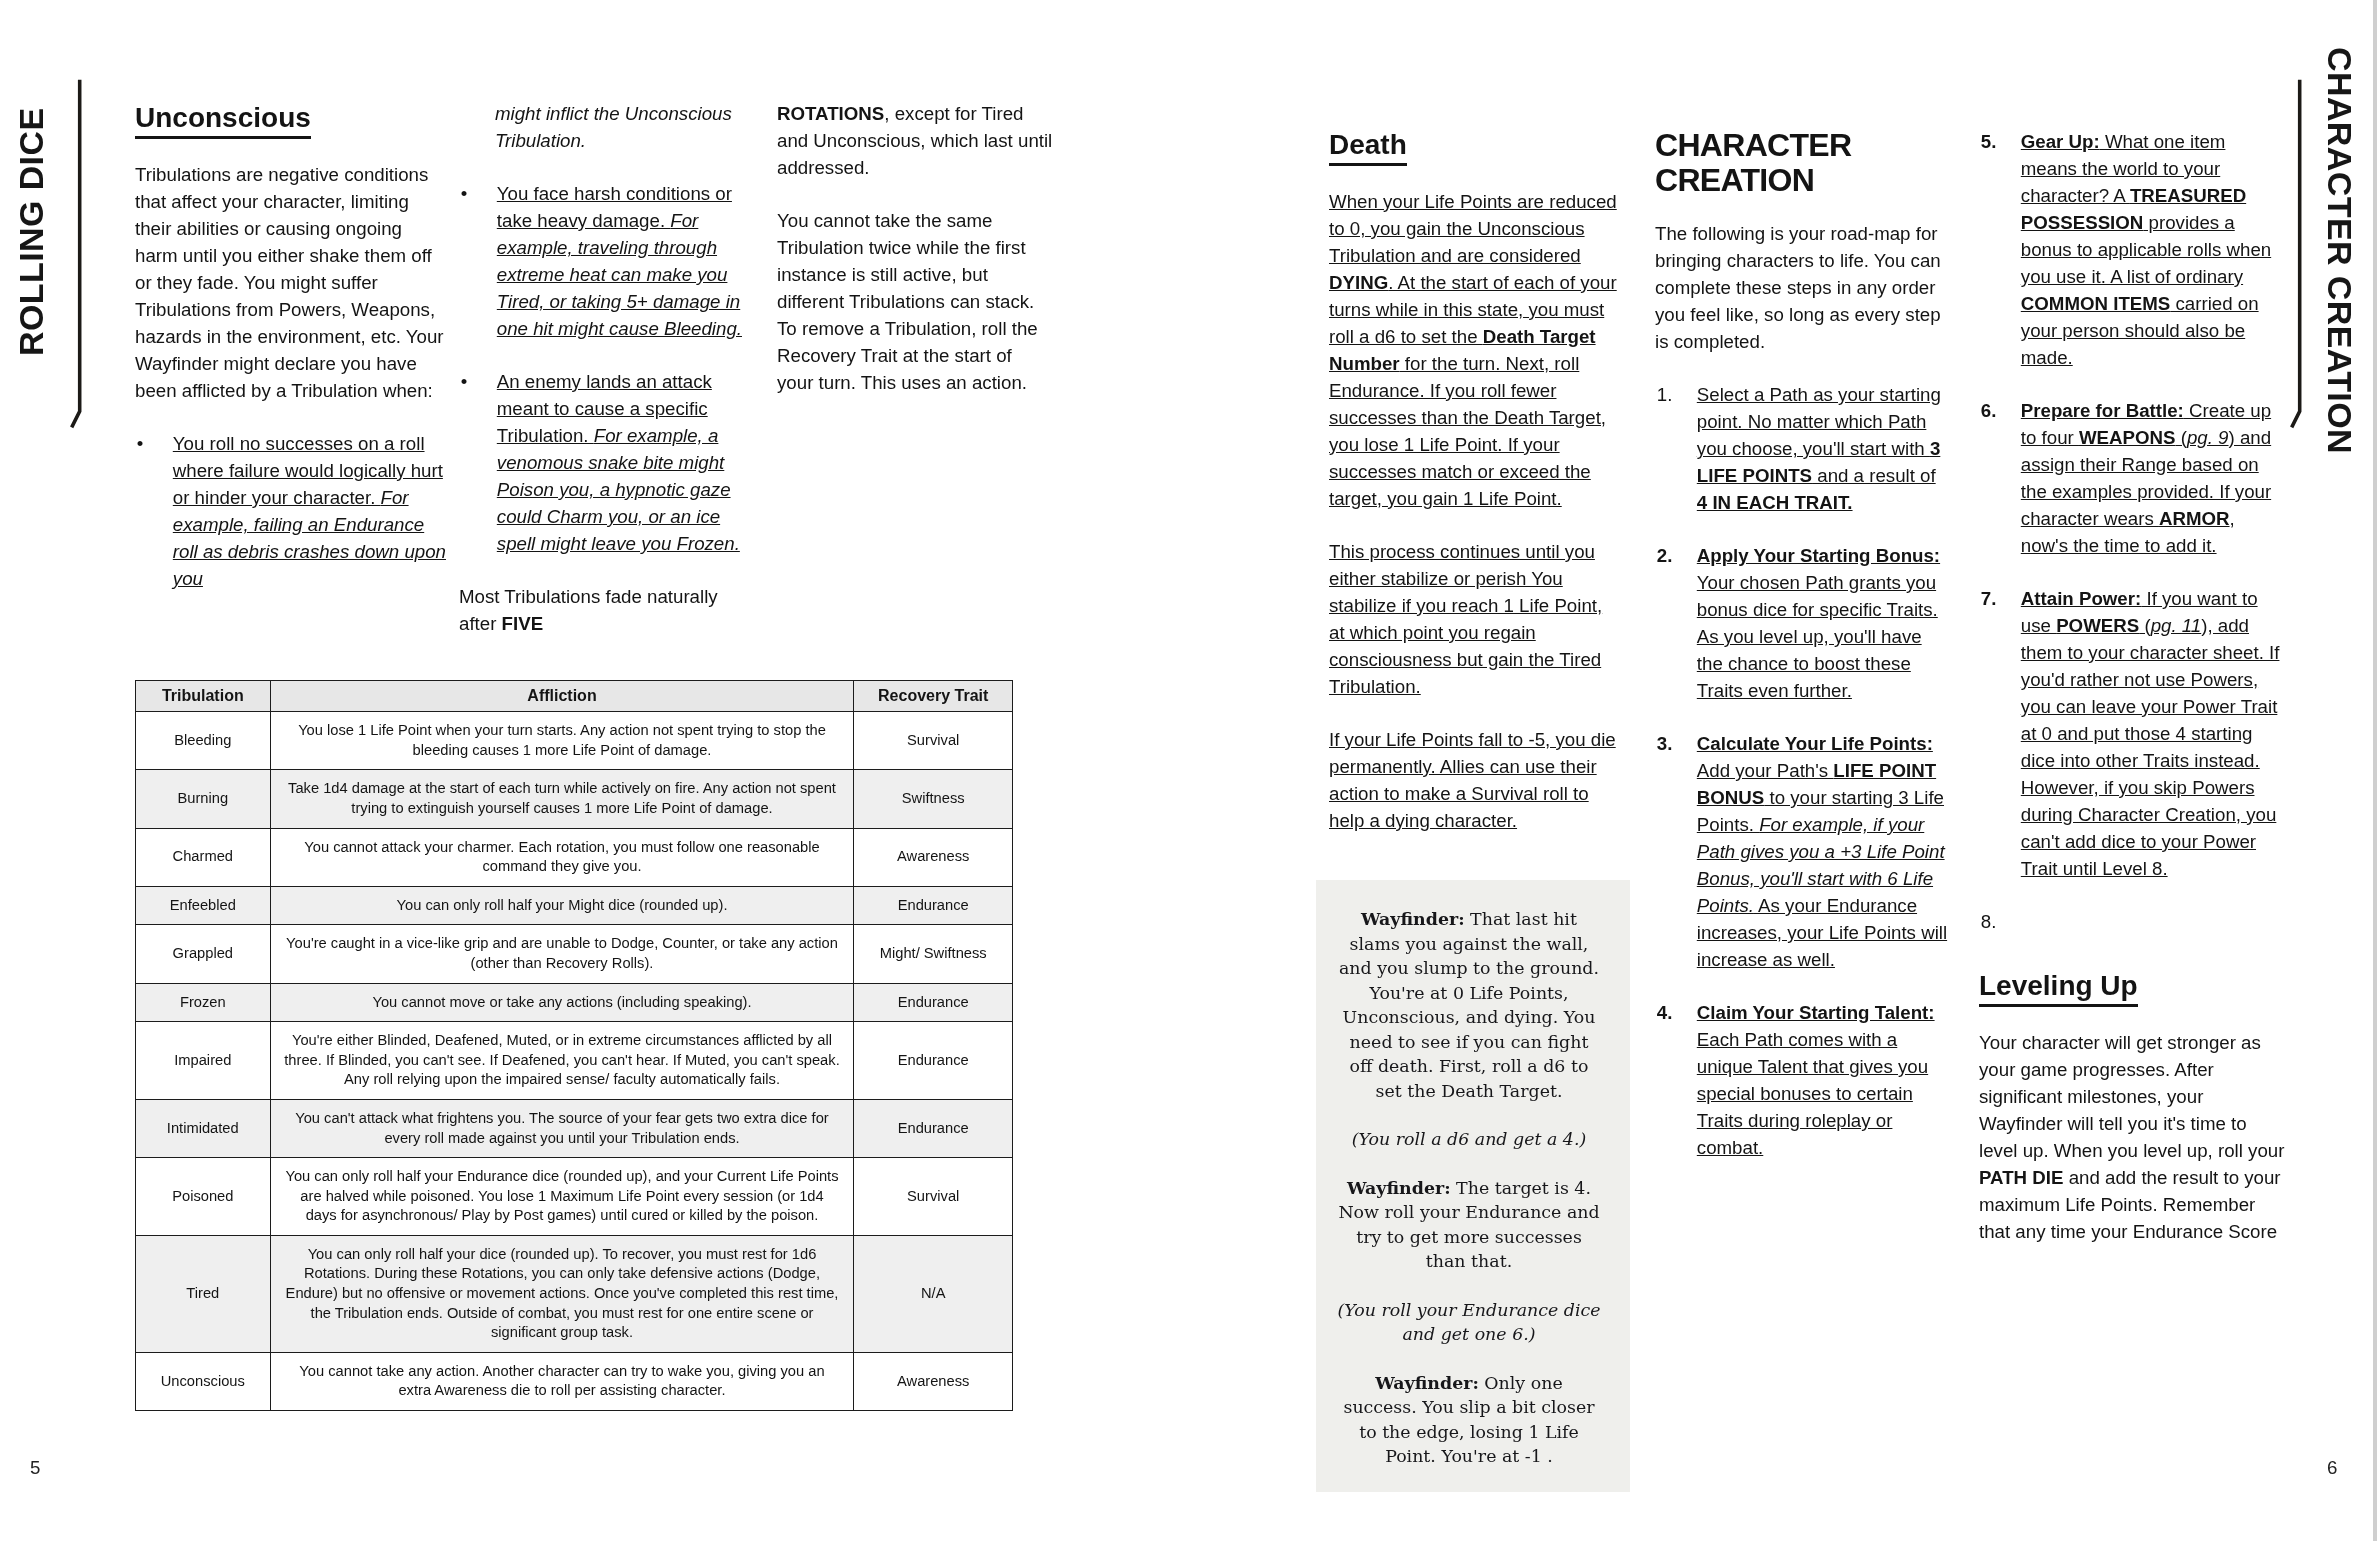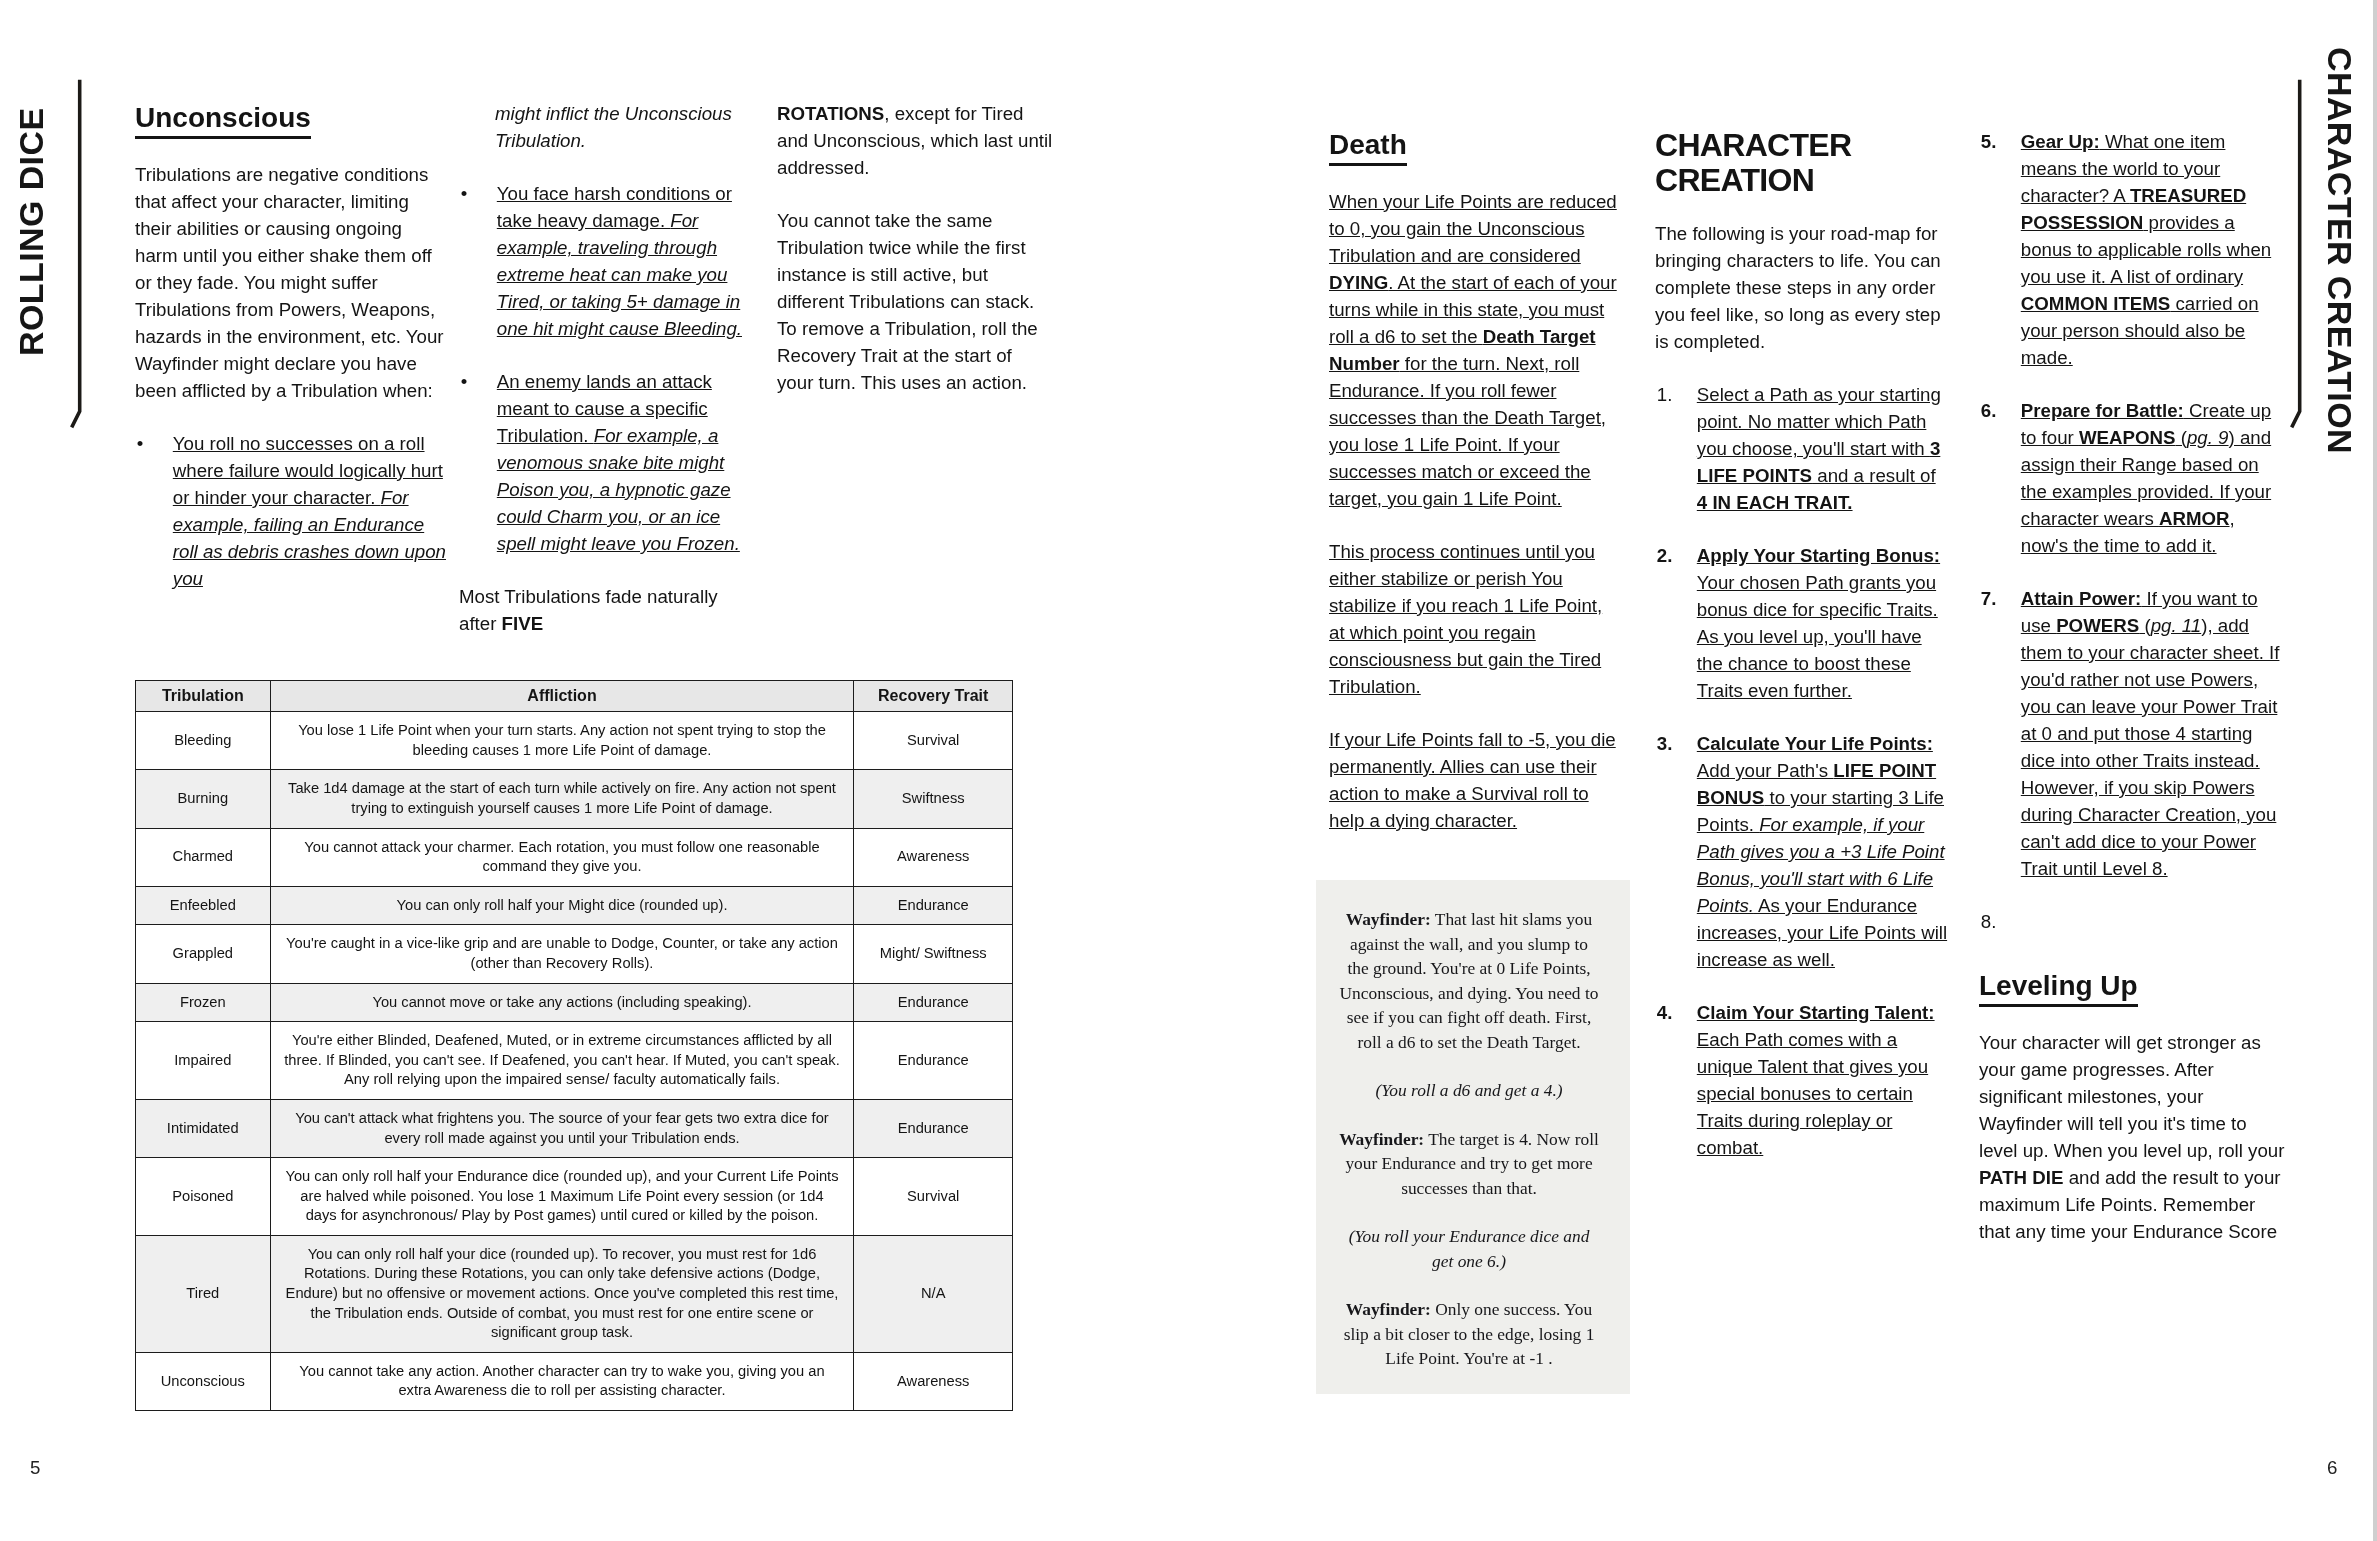--- a/index.html
+++ b/index.html
@@ -40,21 +40,21 @@
   .trib-table td{padding:9px 12.5px;background:#ffffff;}
   .trib-table td:first-child{width:123px;padding:9px 5.3px;}
   .trib-table td:last-child{width:147px;padding:9px 5.3px;}
   .trib-table tbody tr:nth-child(even) td{background:#efefef;}
   
   .waybox{
     position:absolute;left:1316px;top:880px;width:314px;box-sizing:border-box;
     background:#efefec;padding:27px 21.4px 23px 21.4px;text-align:center;
     font-family:"DejaVu Serif","Liberation Serif",serif;font-size:17.4px;line-height:24.5px;color:#17171a;
   }
-  .waybox .p{margin:0 8px 24px 0;font-family:Liberation Serif, serif;}
+  .waybox .p{margin:0 8px 24px 0;}
   .waybox .p:last-child{margin-bottom:0;}
   
   .pagenum{position:absolute;font-size:18.7px;color:#222;}
 </style>
 </head>
 <body>
 
 <div>
 
   <div class="vlabel left">ROLLING DICE</div>

